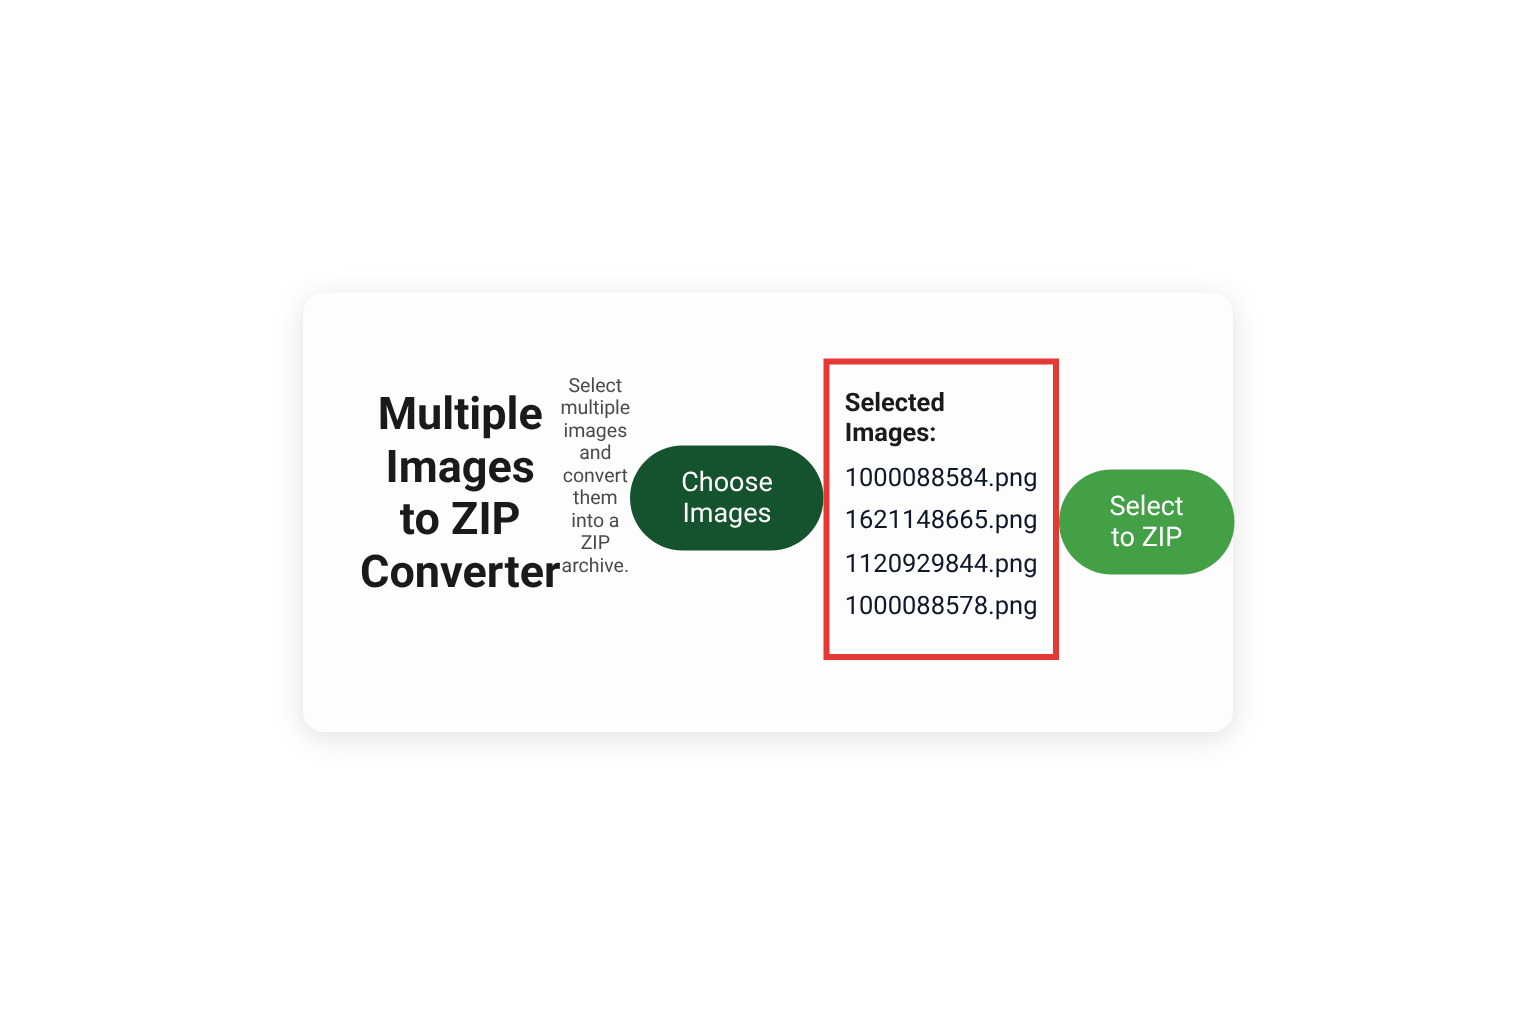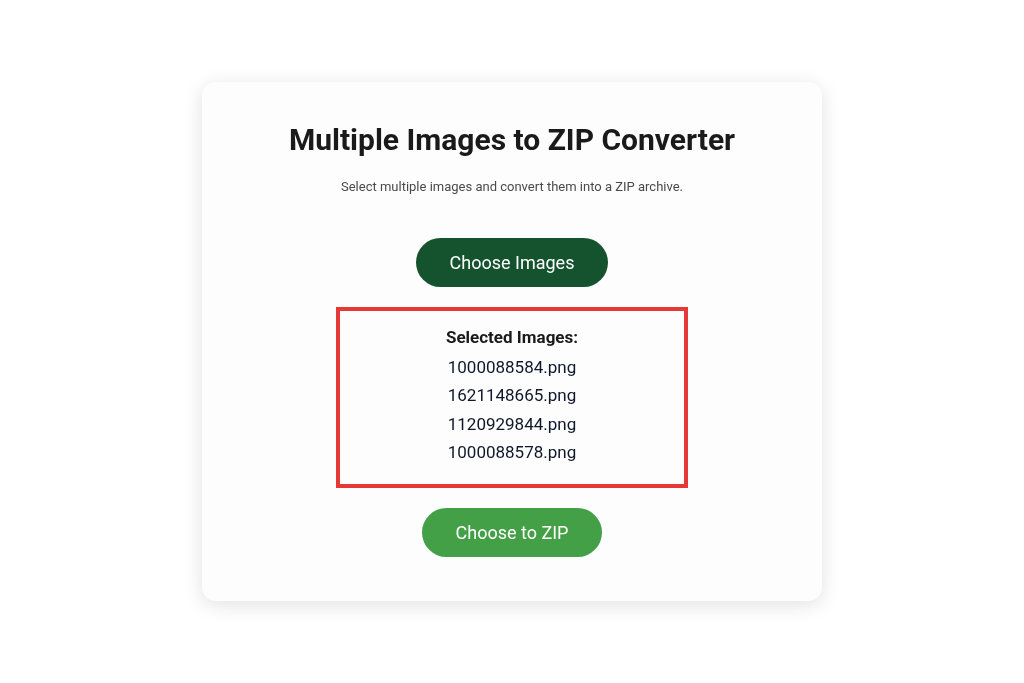--- a/index.html
+++ b/index.html
@@ -16,21 +16,21 @@
       align-items: center;
       justify-content: center;
     }
     .card {
       background: #fdfdfd;
       border-radius: 14px;
       box-shadow: 0 4px 20px rgba(0,0,0,0.12);
       width: 620px;
       padding: 40px 38px 44px 38px;
       display: flex;
-      flex-direction: column;
+      flex-direction: row;
       align-items: center;
     }
     .title {
       font-size: 30px;
       font-weight: 700;
       color: #1a1a1a;
       text-align: center;
       margin-bottom: 22px;
     }
     .subtitle {
@@ -86,14 +86,14 @@
   <h1 class="title">Multiple Images to ZIP Converter</h1>
   <p class="subtitle">Select multiple images and convert them into a ZIP archive.</p>
   <button class="btn btn-choose">Choose Images</button>
   <div class="highlight-box">
     <div class="selected-label">Selected Images:</div>
     <div class="file-item">1000088584.png</div>
     <div class="file-item">1621148665.png</div>
     <div class="file-item">1120929844.png</div>
     <div class="file-item">1000088578.png</div>
   </div>
-  <button class="btn btn-convert">Choose to ZIP</button>
+  <button class="btn btn-convert">Select to ZIP</button>
 </div>
 
 </body></html>

